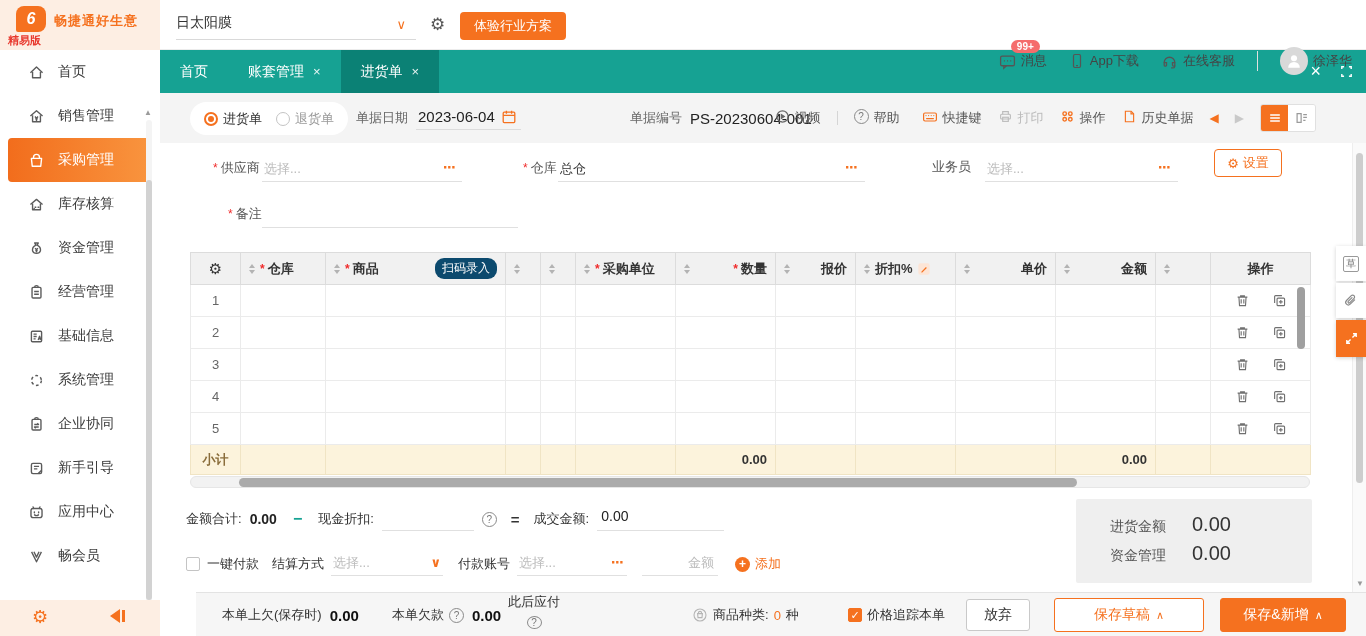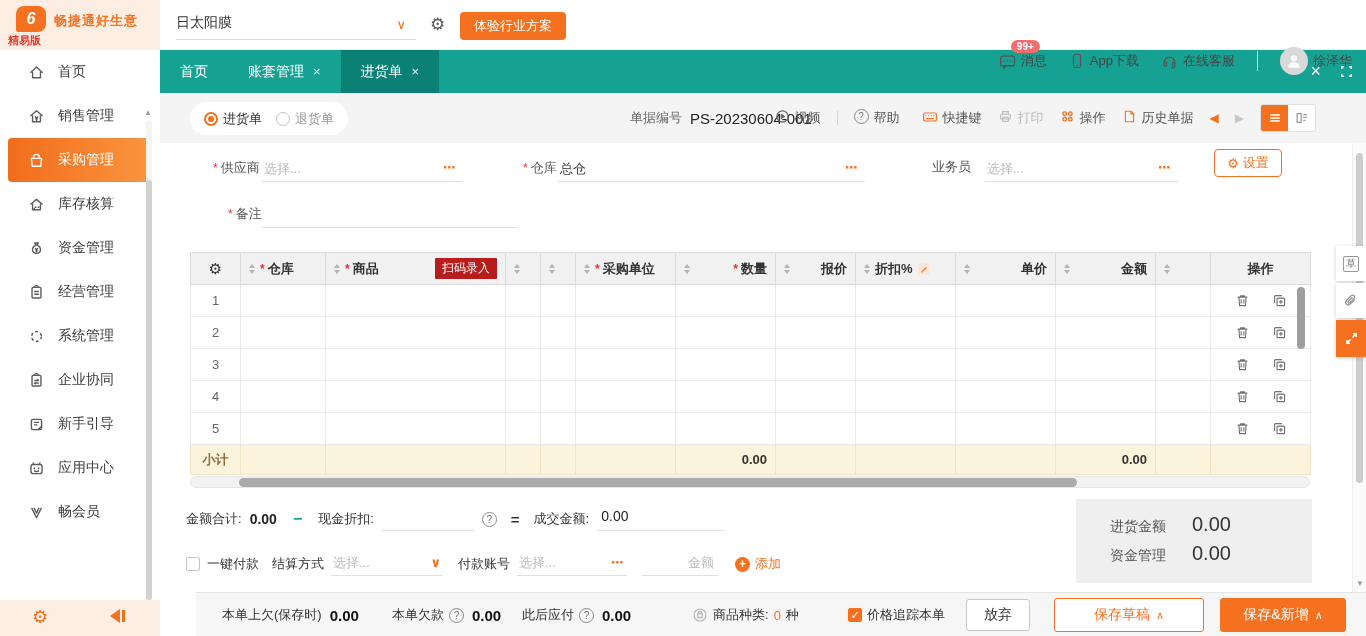--- a/index.html
+++ b/index.html
@@ -85,21 +85,21 @@
   .grid { left:190px; top:252px; width:1120px; border-collapse:collapse; table-layout:fixed; font-size:13px; }
   .grid th { background:#f1f1f1; border:1px solid #dcdcdc; height:32px; font-weight:bold; color:#333; padding:0 8px; }
   .grid td { border:1px solid #ebebeb; height:32px; padding:0 8px; background:#fff; }
   .grid tr.subtotal td { background:#fcf3dc; border-color:#f0e4c4; font-weight:bold; color:#333; height:30px; }
   .thi { display:flex; align-items:center; }
   .thi.between { justify-content:space-between; }
   .sort { display:inline-flex; flex-direction:column; gap:2px; margin-right:5px; cursor:pointer; }
   .sort i { display:block; width:0; height:0; border-left:3.5px solid transparent; border-right:3.5px solid transparent; }
   .sort i.u { border-bottom:4px solid #b3b3b3; }
   .sort i.d { border-top:4px solid #b3b3b3; }
-  .scan-badge { background:#b91c1c; color:#fff; font-size:12px; font-weight:normal; padding:2px 7px; border-radius:1px; cursor:pointer; white-space:nowrap; }
+  .scan-badge { background:#0c4a6e; color:#fff; font-size:12px; font-weight:normal; padding:2px 7px; border-radius:9px; cursor:pointer; white-space:nowrap; }
   .num-cell { text-align:right; }
   .rownum { text-align:center; color:#666; }
   .ops-cell { display:flex; align-items:center; justify-content:center; gap:22px; }
   .ops-cell svg { cursor:pointer; }
   .gear-th { text-align:center; color:#7a7a7a; font-size:15px; font-weight:normal; cursor:pointer; }
   .edit-ic { margin-left:4px; display:inline-block; }
   .grid-vscroll { left:1297px; top:287px; width:8px; height:62px; background:#9f9f9f; border-radius:4px; z-index:4; }
   .hscroll { left:190px; top:476px; width:1120px; height:12px; background:#f2f2f2; border:1px solid #e6e6e6; border-radius:6px; }
   .hscroll .thumb { position:absolute; left:48px; top:1px; width:838px; height:9px; background:#ababab; border-radius:5px; }
 
@@ -236,20 +236,28 @@
     </div>
     <div class="side-item">
       <svg class="micon" width="17" height="17" viewBox="0 0 16 16" fill="none" stroke="currentColor" stroke-width="1.3" stroke-linejoin="round">
           <rect x="3.8" y="3.2" width="8.4" height="10" rx="1"></rect>
           <path d="M6.3 3.2a1.7 1.7 0 0 1 3.4 0"></path>
           <path d="M5.8 7h4.4M5.8 9.6h4.4"></path>
         </svg>
       <span>经营管理</span>
     </div>
     <div class="side-item">
+      <svg class="micon" width="17" height="17" viewBox="0 0 16 16" fill="none" stroke="currentColor" stroke-width="1.3" stroke-linejoin="round">
+          <rect x="3.2" y="3" width="9.6" height="10" rx="1"></rect>
+          <path d="M5.2 5.8h3M5.2 8h3M5.2 10.2h2"></path>
+          <path d="M9.6 11.2l1.3-3.4 1.3 3.4M10 10.2h1.8"></path>
+        </svg>
+      <span>基础信息</span>
+    </div>
+    <div class="side-item">
       <svg class="micon" width="17" height="17" viewBox="0 0 16 16" fill="none" stroke="currentColor" stroke-width="1.4">
           <circle cx="8" cy="8" r="4.6" stroke-dasharray="2.6 2.4"></circle>
         </svg>
       <span>系统管理</span>
     </div>
     <div class="side-item">
       <svg class="micon" width="17" height="17" viewBox="0 0 16 16" fill="none" stroke="currentColor" stroke-width="1.3" stroke-linejoin="round">
           <rect x="3.8" y="3.2" width="8.4" height="10" rx="1"></rect>
           <path d="M6.3 3.2a1.7 1.7 0 0 1 3.4 0"></path>
           <path d="M5.9 8h4l-1.2-1.2M10.1 10.4h-4l1.2 1.2"></path>
@@ -317,20 +325,30 @@
 
   <div class="abs toolbar">
     <div class="radio-pill">
       <span class="ropt">
         <span class="radio sel"></span>
         <span>进货单</span>
       </span>
       <span class="ropt dim">
         <span class="radio"></span>
         <span>退货单</span>
+      </span>
+    </div>
+    <div class="date-wrap">
+      <span class="tb-lbl">单据日期</span>
+      <span class="date-box">
+        <span class="tb-val">2023-06-04</span>
+        <svg width="16" height="16" viewBox="0 0 16 16" fill="none" stroke="#f5711f" stroke-width="1.3">
+            <rect x="2.2" y="3.2" width="11.6" height="10.4" rx="1"></rect>
+            <path d="M2.2 6.4h11.6M5.4 1.8v3M10.6 1.8v3"></path>
+          </svg>
       </span>
     </div>
     <div class="num-wrap">
       <span class="tb-lbl">单据编号</span>
       <span class="tb-val">PS-20230604-001</span>
     </div>
     <div class="tool-right">
       <span class="t-act">
         <svg width="15" height="15" viewBox="0 0 16 16" fill="none" stroke="#666" stroke-width="1.2">
             <circle cx="8" cy="8" r="6"></circle>
@@ -769,21 +787,21 @@
   <div class="abs bottombar">
     <div class="bstat" style="left:26px;">
       <span>本单上欠(保存时)</span>
       <span class="bv">0.00</span>
     </div>
     <div class="bstat" style="left:196px;">
       <span>本单欠款</span>
       <span class="q-circle">?</span>
       <span class="bv">0.00</span>
     </div>
-    <div class="bstat" style="left:326px;">
+    <div class="bstat" style="left:312px;flex-direction:column;">
       <span>此后应付</span>
       <span class="q-circle">?</span>
       <span class="bv">0.00</span>
     </div>
     <div class="bstat" style="left:496px;">
       <svg width="16" height="16" viewBox="0 0 16 16" fill="none" stroke="#b5b5b5" stroke-width="1.1">
           <circle cx="8" cy="8" r="6"></circle>
           <path d="M6.4 6.6V6a1.6 1.6 0 0 1 3.2 0v.6M5.6 6.6h4.8l-.4 4H6z"></path>
         </svg>
       <span>商品种类:</span>

